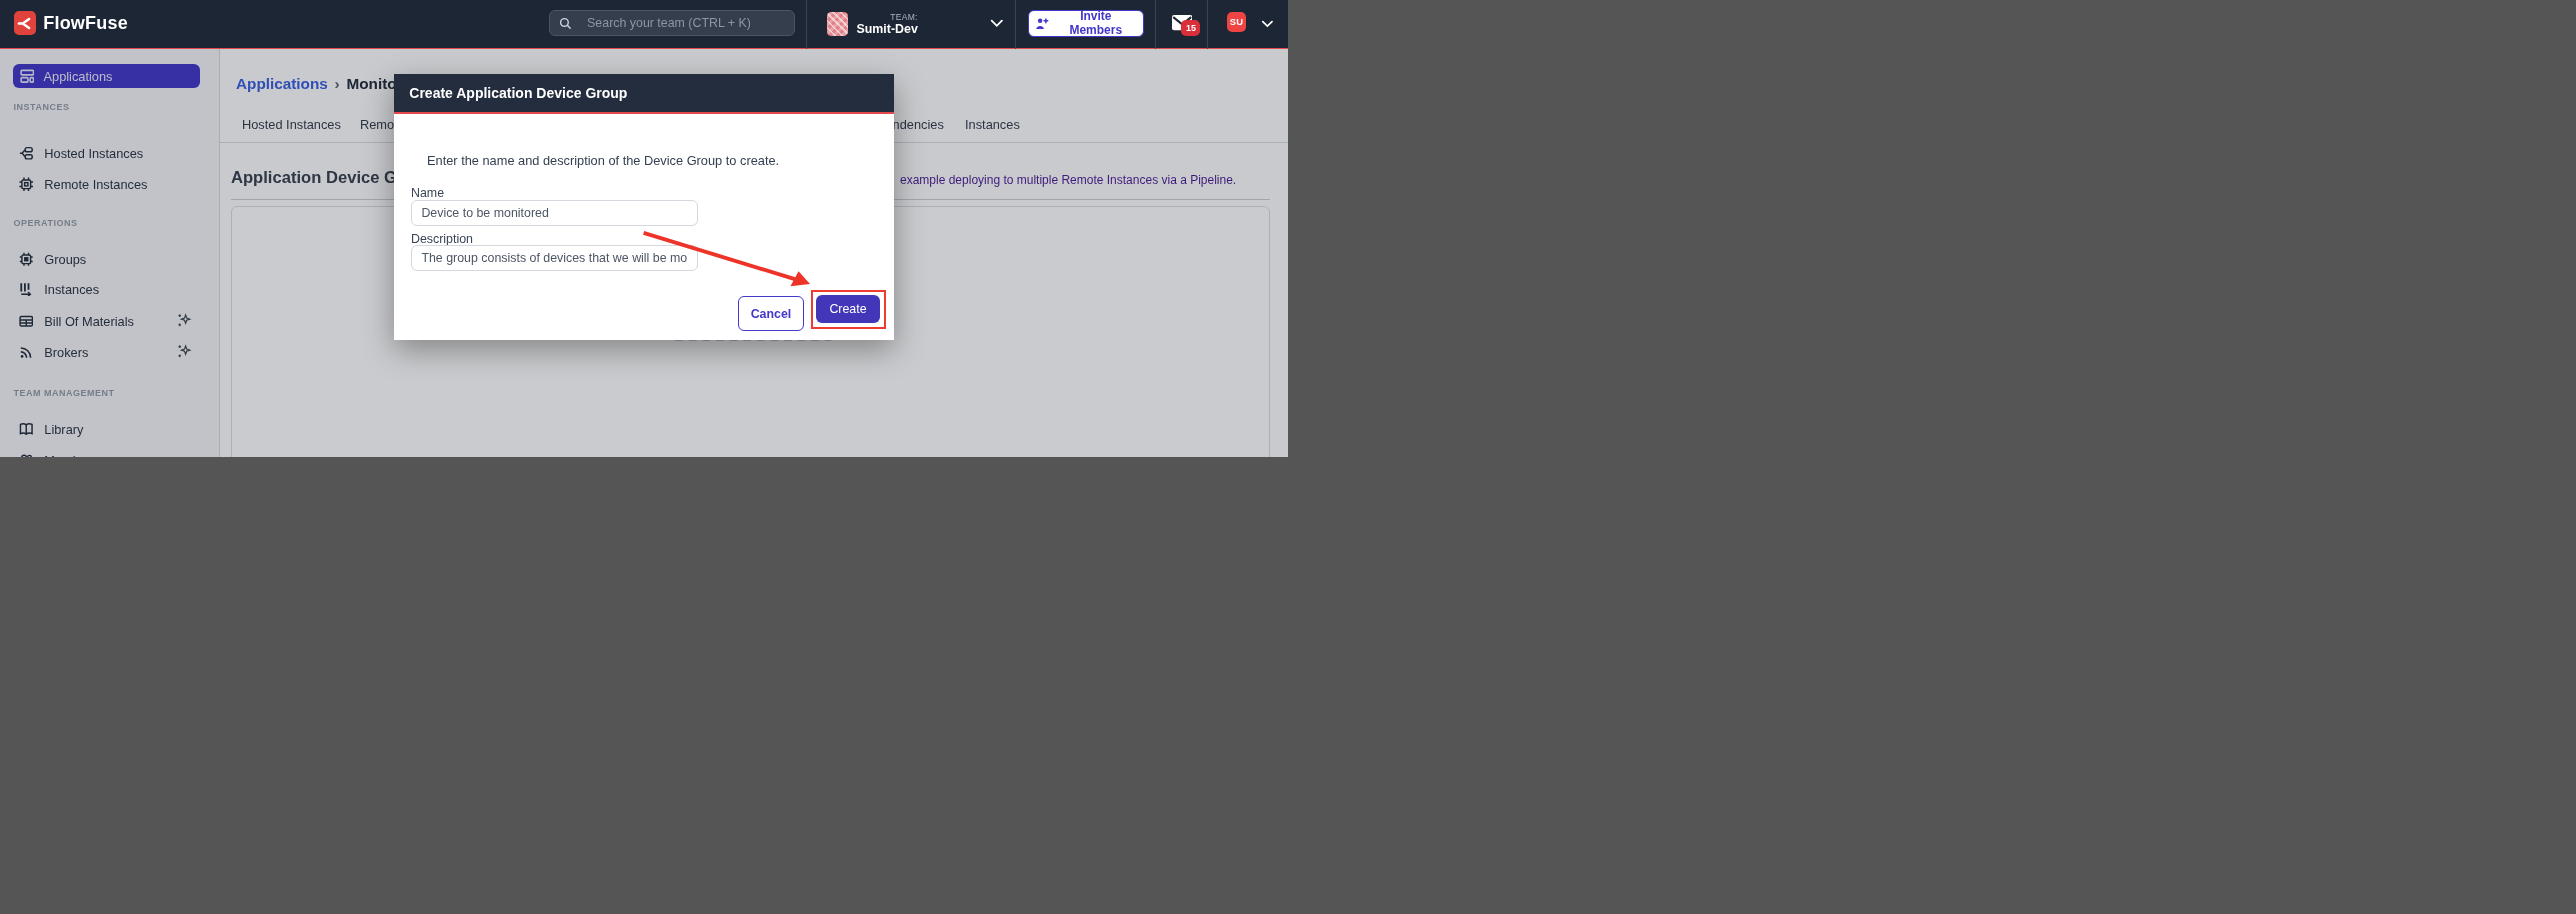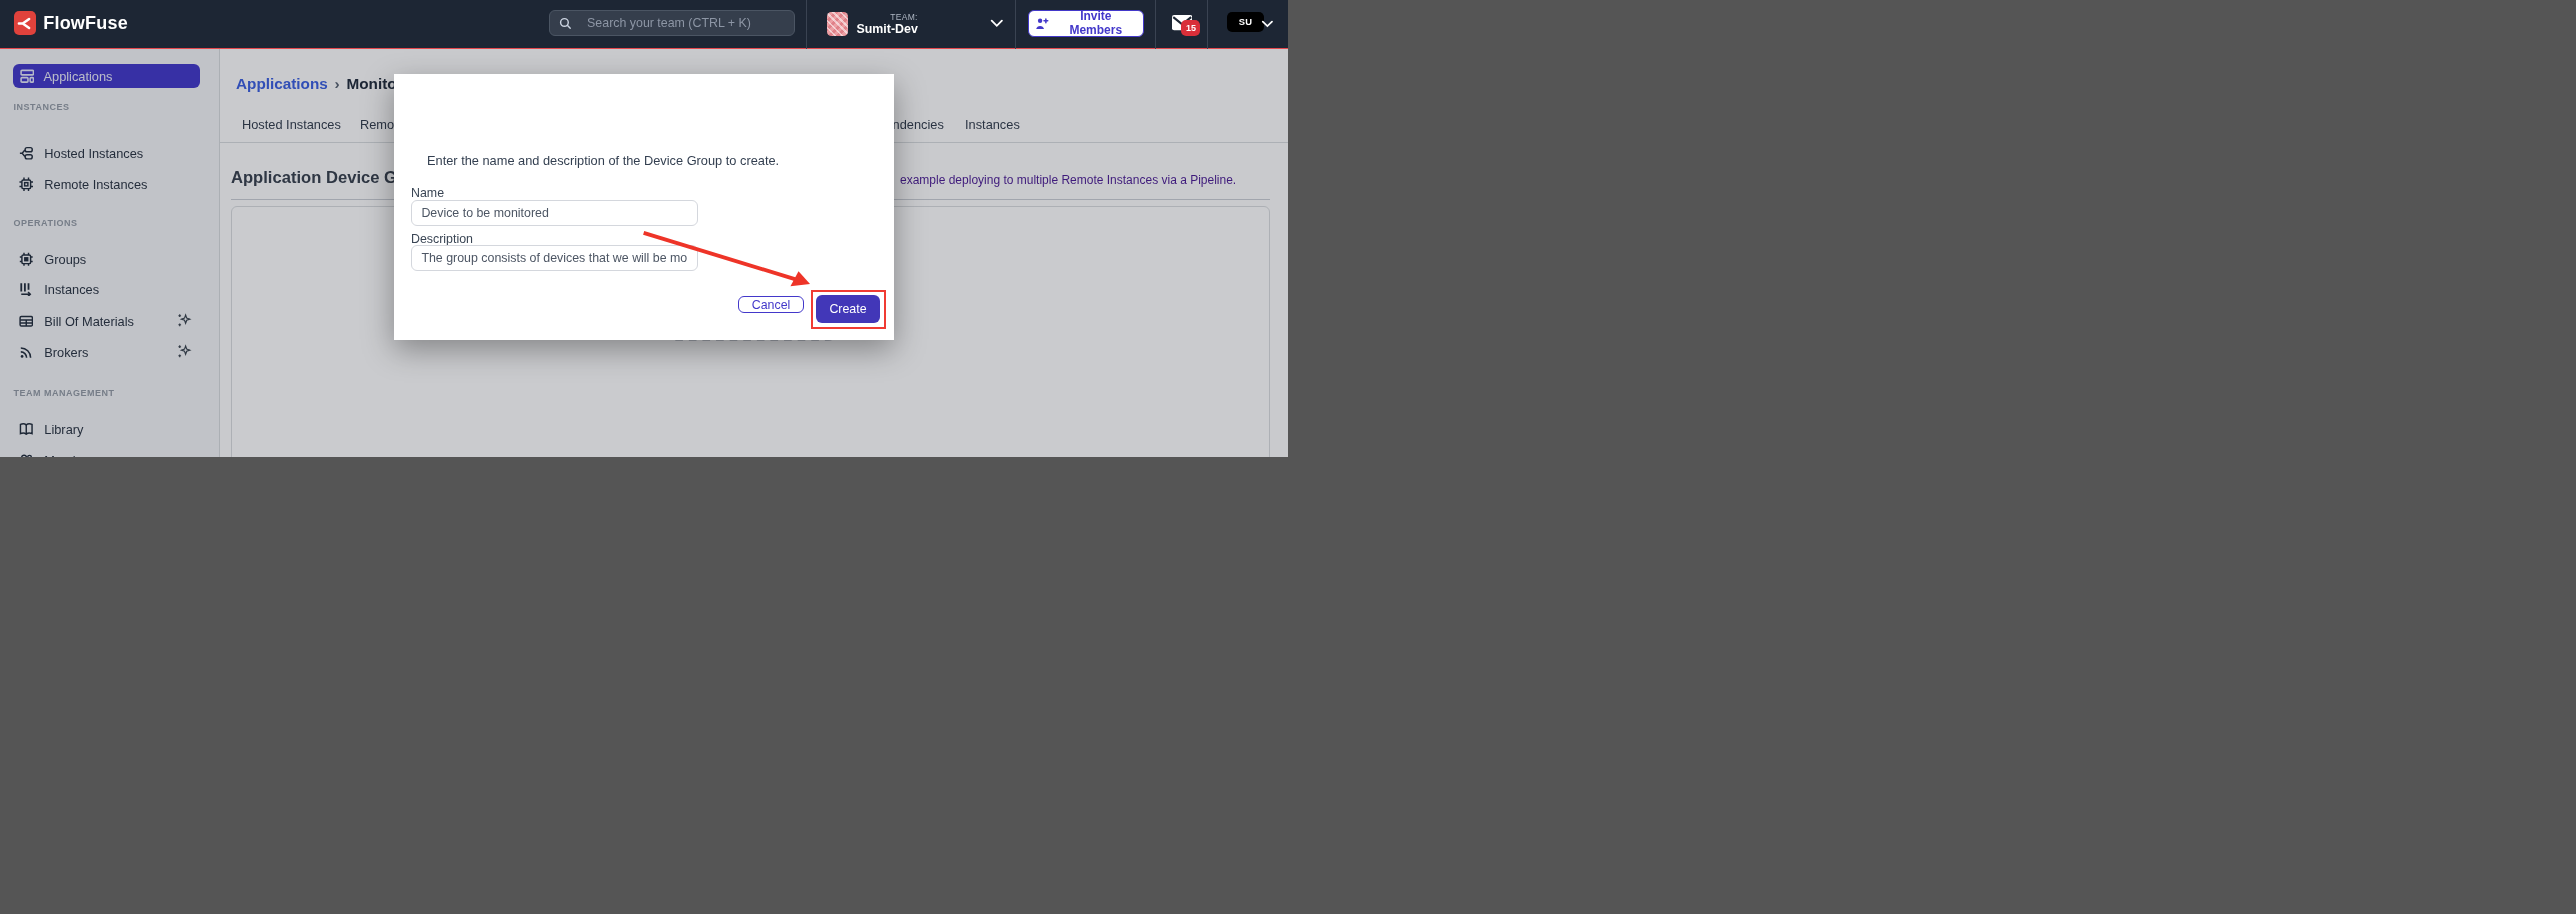--- a/index.html
+++ b/index.html
@@ -47,22 +47,22 @@
     display:flex; align-items:center; justify-content:center; gap:6px;
     color:#4338ca; font-size:12px; font-weight:bold; cursor:pointer;
   }
   .mail-wrap { position:absolute; left:1172px; top:15.3px; width:29px; height:23px; cursor:pointer; }
   .mail-badge {
     position:absolute; left:9.4px; top:5.1px; width:19px; height:16px;
     background:#d92f39; border-radius:5.1px; color:#fff; font-size:9px; font-weight:bold;
     display:flex; align-items:center; justify-content:center;
   }
   .user-avatar {
-    position:absolute; left:1227px; top:12px; width:37px; height:19.6px;
-    background:#000000; border-radius:5.1px; color:#fff; font-size:9.4px; font-weight:bold;
+    position:absolute; left:1227px; top:12px; width:19px; height:19.6px;
+    background:#ef4444; border-radius:5.1px; color:#fff; font-size:9.4px; font-weight:bold;
     display:flex; align-items:center; justify-content:center; letter-spacing:0.3px; cursor:pointer;
   }
 
   
   .sidebar {
     position:absolute; top:49px; left:0; width:220px; bottom:0;
     background:#f2f3f6; border-right:0.9px solid #d6d9dd; z-index:1;
   }
   .side-active {
     position:absolute; left:12.8px; top:15.3px; width:187px; height:24px;
@@ -114,23 +114,23 @@
   .modal-title { color:#fff; font-size:14px; font-weight:bold; }
   .modal-intro { position:absolute; left:17px; top:63px; font-size:12.8px; color:#333f50; }
   .field-label { position:absolute; left:17px; font-size:12.4px; color:#3a4554; }
   .field-input {
     position:absolute; left:17px; width:287px; height:25.6px;
     border:1.3px solid #d4d7dd; border-radius:6px; padding:0 9.4px;
     font-size:12.4px; color:#4d5664; font-family:inherit; outline:none;
     white-space:nowrap; overflow:hidden; background:#fff;
   }
   .btn-cancel {
-    position:absolute; left:344px; top:222px; width:66px; height:17px;
+    position:absolute; left:344px; top:222px; width:66px; height:35px;
     background:#fff; border:1.3px solid #4338ca; border-radius:6px;
-    color:#4338ca; font-size:12.4px; font-weight:normal; cursor:pointer; font-family:inherit;
+    color:#4338ca; font-size:12.4px; font-weight:bold; cursor:pointer; font-family:inherit;
   }
   .btn-create {
     position:absolute; left:422px; top:221px; width:64px; height:28px;
     background:#4237b8; border:none; border-radius:6px;
     color:#fff; font-size:12.4px; font-weight:normal; cursor:pointer; font-family:inherit;
   }
 
   
   .anno-rect {
     position:absolute; left:811px; top:290px; width:75px; height:39px;
@@ -295,20 +295,23 @@
         <path d="M109 99.5V116M132.5 99.5V116" stroke-width="2.2"></path>
         <path d="M171 35h12.5M171 61h12.5" stroke-width="2"></path>
         <path d="M90 12h12" stroke-width="1.6"></path>
       </svg>
     </div>
   </main>
 
   <div class="dim-overlay"></div>
 
   <section class="modal">
+    <header class="modal-header">
+      <span class="modal-title">Create Application Device Group</span>
+    </header>
     <p class="modal-intro" style="margin:16px">Enter the name and description of the Device Group to create.</p>
 
     <label class="field-label" style="top:112px">Name</label>
     <input class="field-input" style="top: 126px;" type="text" value="Device to be monitored">
 
     <label class="field-label" style="top:158px">Description</label>
     <input class="field-input" style="top: 171px;" type="text" value="The group consists of devices that we will be monitoring">
 
     <button class="btn-cancel">Cancel</button>
     <button class="btn-create">Create</button>

